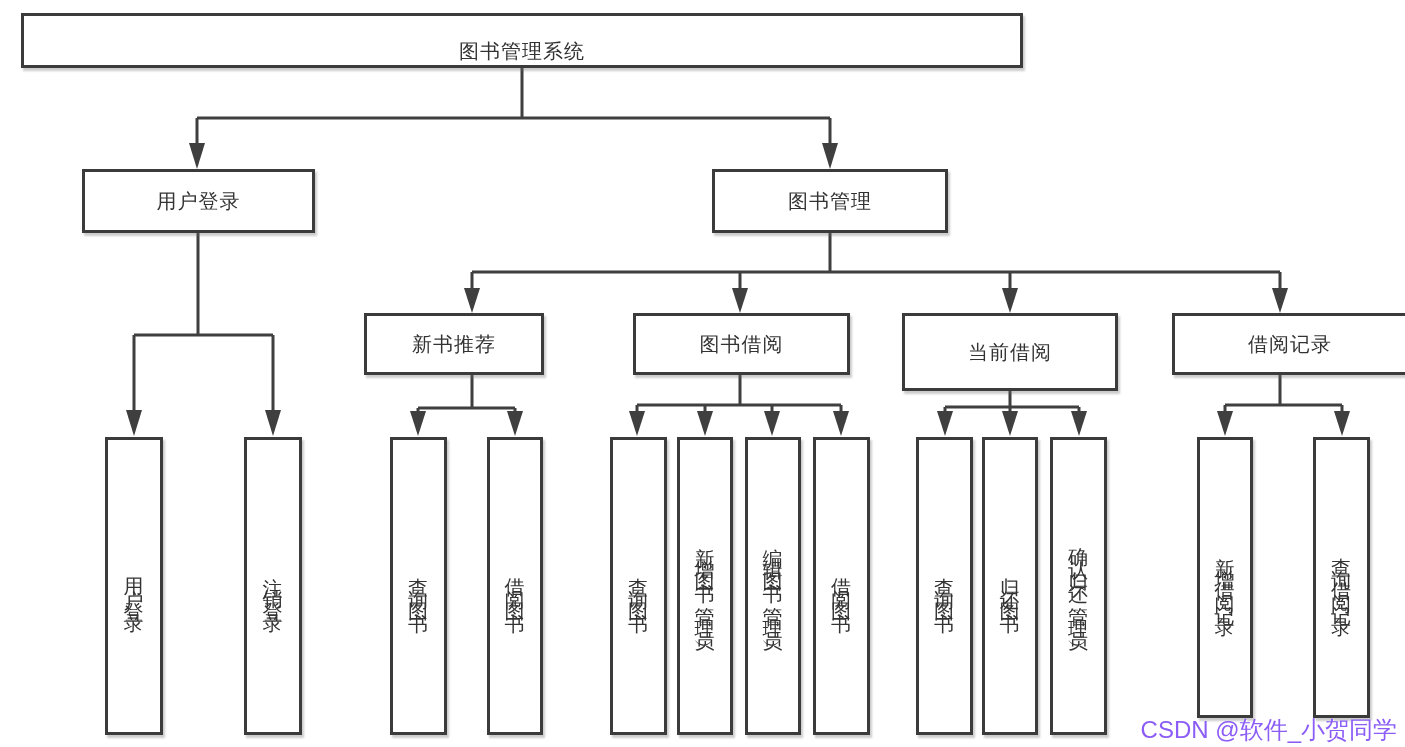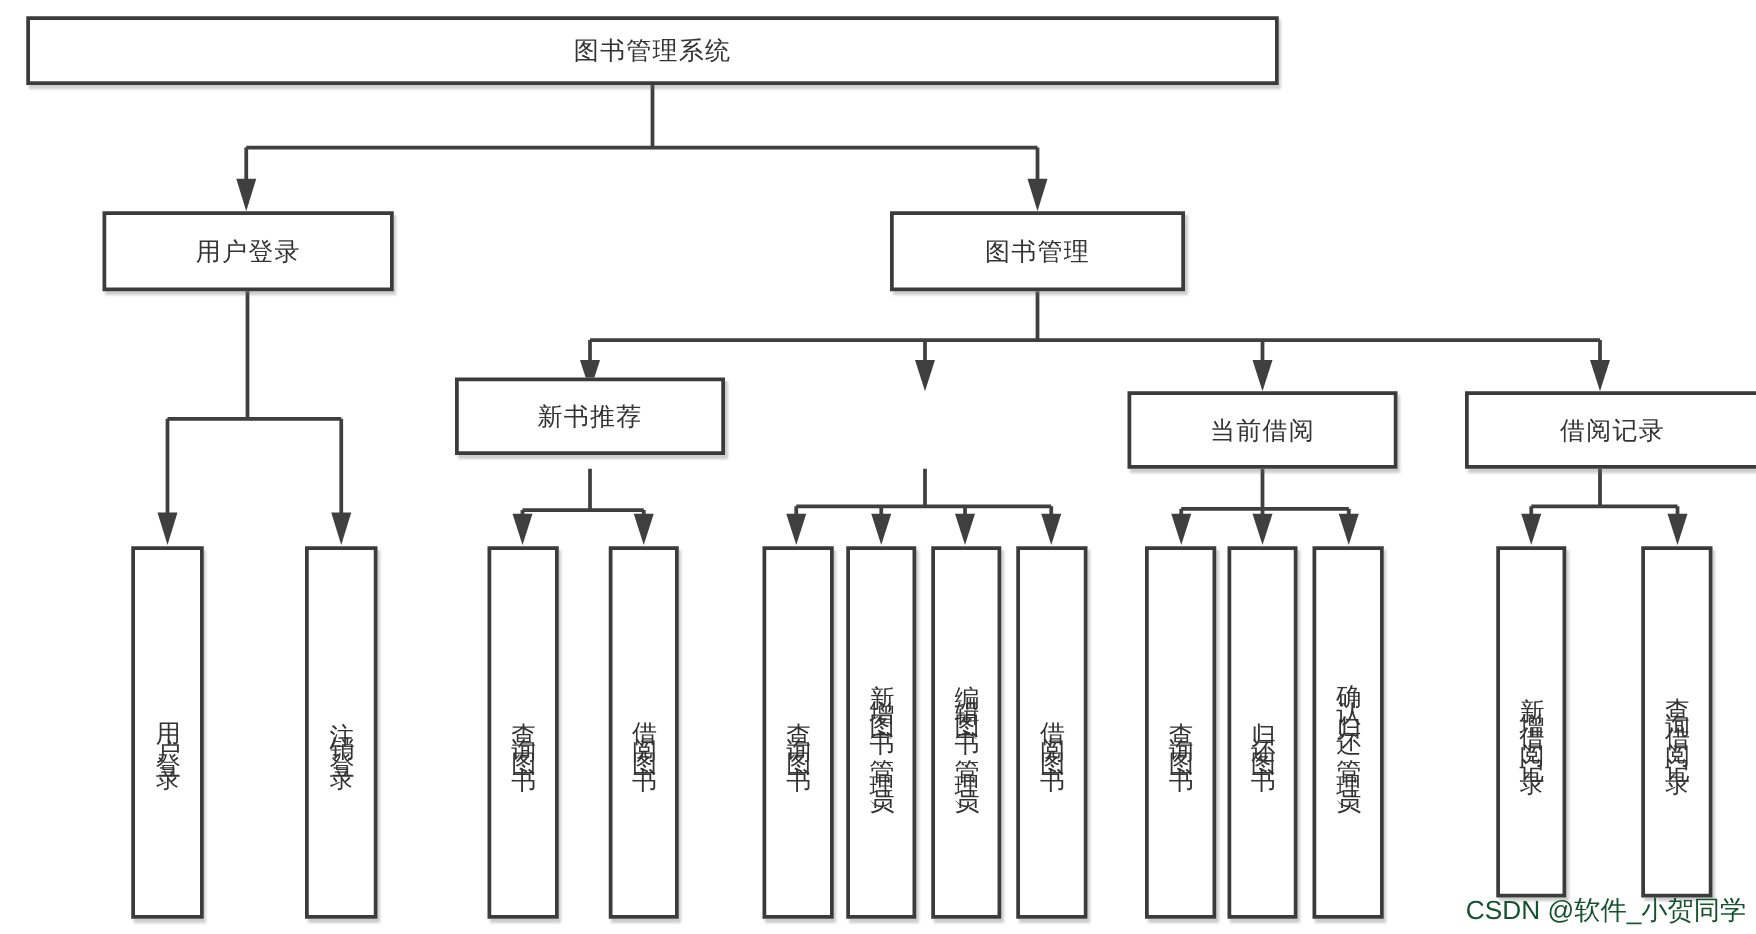--- a/index.html
+++ b/index.html
@@ -41,22 +41,22 @@
     text-orientation: upright;
     letter-spacing: 12px;
     font-size: 20px;
     line-height: 1;
     white-space: nowrap;
   }
   .watermark {
     position: absolute;
     top: 714px;
     right: 8px;
-    font-size: 21px;
-    color: #14532d;
+    font-size: 24px;
+    color: #8b5cf6;
     text-shadow: 1px 1px 0 #ffffff;
     z-index: 3;
     white-space: nowrap;
   }
 </style>
 </head>
 <body>
 
 <div id="canvas">
 
@@ -93,35 +93,38 @@
       <polygon points="764,411 780,411 772,436"></polygon>
       <polygon points="833,411 849,411 841,436"></polygon>
       <polygon points="937,411 953,411 945,436"></polygon>
       <polygon points="1002,411 1018,411 1010,436"></polygon>
       <polygon points="1071,411 1087,411 1079,436"></polygon>
       <polygon points="1217,411 1233,411 1225,436"></polygon>
       <polygon points="1334,411 1350,411 1342,436"></polygon>
     </g>
   </svg>
 
-  <div class="node" style="left:21px; top:13px; width:1002px; height:55px;">
+  <div class="node" style="left:21px; top:13px; width:1002px; height:55px;align-items:flex-end;">
     <span class="hlabel">图书管理系统</span>
   </div>
 
   <div class="node" style="left:82px; top:169px; width:233px; height:64px;">
     <span class="hlabel">用户登录</span>
   </div>
   <div class="node" style="left:712px; top:169px; width:236px; height:64px;text-align:right;">
     <span class="hlabel">图书管理</span>
   </div>
 
-  <div class="node" style="left:364px; top:302px; width:216px; height:62px;">
+  <div class="node" style="left:364px; top:313px; width:180px; height:62px;">
     <span class="hlabel">新书推荐</span>
   </div>
-  <div class="node" style="left:902px; top:313px; width:216px; height:62px;">
+  <div class="node" style="left:633px; top:313px; width:217px; height:62px;">
+    <span class="hlabel">图书借阅</span>
+  </div>
+  <div class="node" style="left:902px; top:313px; width:216px; height:78px;">
     <span class="hlabel">当前借阅</span>
   </div>
   <div class="node" style="left:1172px; top:313px; width:236px; height:62px;">
     <span class="hlabel">借阅记录</span>
   </div>
 
   <div class="node vnode" style="left:105px; top:437px; width:58px; height:298px;">
     <span>用户登录</span>
   </div>
   <div class="node vnode" style="left:244px; top:437px; width:58px; height:298px;">

